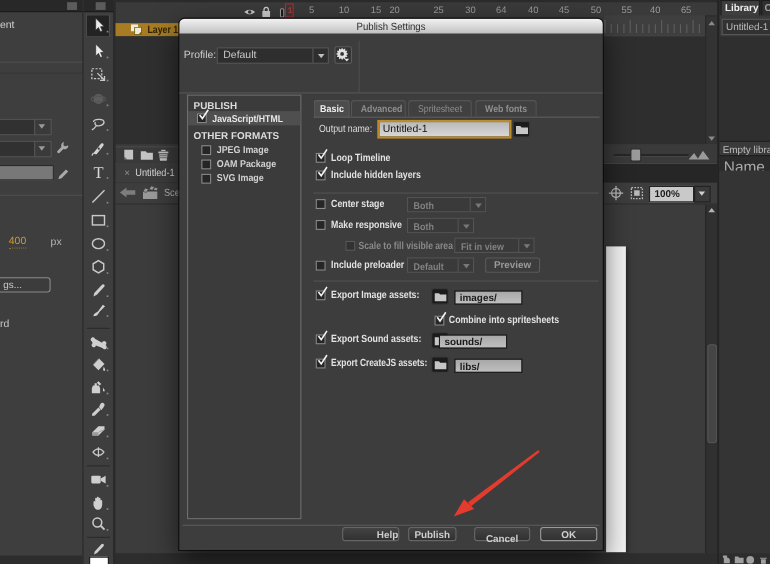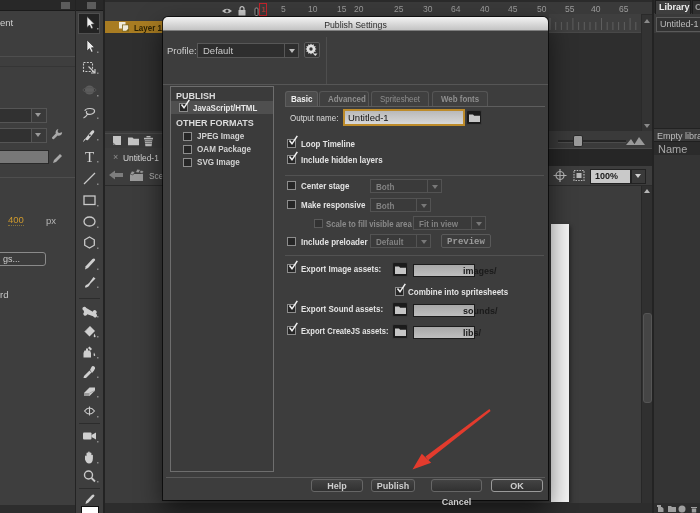--- a/index.html
+++ b/index.html
@@ -14,21 +14,21 @@
 .dd{position:absolute;border:1px solid #535353;color:#828282;font-size:9px;
   font-weight:bold;background:#3a3a3a;}
 .dd .tx{position:absolute;left:5px;top:2px;white-space:nowrap;transform:scaleX(0.9);transform-origin:0 50%;}
 .dd .ab{position:absolute;right:0;top:0;bottom:0;width:13px;border-left:1px solid #535353;}
 .dd .ar{position:absolute;right:3px;top:5px;width:0;height:0;
   border-left:3.5px solid transparent;border-right:3.5px solid transparent;border-top:4px solid #787878;}
 .btn{position:absolute;background:linear-gradient(#434343,#313131);border:1px solid #666;
   border-radius:3px;color:#cecece;font-size:9px;font-weight:bold;text-align:center;}
 .fld{position:absolute;background:linear-gradient(#a8a8a8,#bfbfbf);border:1px solid #1c1c1c;color:#1a1a1a;
   font-size:9px;font-weight:bold;}
-.fld span{position:absolute;left:4px;top:1px;margin-left:45px;}
+.fld span{position:absolute;left:4px;top:1px;}
 .fbtn{position:absolute;width:14px;height:13px;background:#1b1b1b;border:1px solid #3a3a3a;border-radius:2px;}
 .hline{position:absolute;height:1px;background:#565656;}
 .vline{position:absolute;width:1px;background:#565656;}
 </style>
 </head>
 <body>
 <div id="app">
 
 <div class="abs" style="left:0;top:0;width:75px;height:513px;background:#3e3e3e;border-right:1px solid #232323;">
   <div class="abs" style="left:0;top:0;width:75px;height:10px;background:#282828;border-bottom:1px solid #1b1b1b;"></div>
@@ -312,21 +312,21 @@
   <div class="abs" style="left:38px;top:0;width:12px;height:13px;background:#303030;border:1px solid #1d1d1d;border-bottom:none;"></div>
   <div class="abs" style="left:41px;top:2px;color:#9f9f9f;font-size:9px;font-weight:bold;">CC</div>
 
   <div class="abs" style="left:2px;top:17px;width:50px;height:13px;background:#323232;border:1px solid #5a5a5a;"></div>
   <div class="abs" style="left:6px;top:19px;color:#bcbcbc;font-size:9px;">Untitled-1</div>
 
   <div class="abs" style="left:0;top:33px;width:48px;height:95px;background:#2f2f2f;border-bottom:1px solid #222;"></div>
   <div class="abs" style="left:3px;top:131px;color:#bdbdbd;font-size:9px;white-space:nowrap;">Empty library</div>
 
   <div class="abs" style="left:0;top:141px;width:48px;height:13px;background:#2b2b2b;border-top:1px solid #1f1f1f;border-bottom:1px solid #1f1f1f;"></div>
-  <div class="abs" style="left:4px;top:143px;color:#a9a9a9;font-size:11px;">Name</div>
+  <div class="abs" style="left:4px;top:143px;color:#a9a9a9;font-size:14px;">Name</div>
   <div class="abs" style="left:0;top:155px;width:48px;height:348px;background:#343434;"></div>
 
   <div class="abs" style="left:0;top:503px;width:48px;height:10px;background:#2d2d2d;"></div>
   <svg class="abs" style="left:3px;top:504px;" width="45" height="9" viewBox="0 0 45 9">
     <g fill="#9f9f9f">
       <path d="M0 1 h4 v2 h-4 z M1 3 h4 l1.5 1.5 v3.5 h-5.5 z"></path>
       <path d="M11 2 h3 l1 1 h4 v5 h-8 z"></path>
       <circle cx="25" cy="5" r="3.5"></circle>
       <path d="M34 3 h6 v1 h-6 z M34.8 4.5 h4.4 v4 h-4.4 z"></path>
     </g>
@@ -433,21 +433,21 @@
         <span class="ar"></span>
       </div>
 
   <div class="cb" style="left:124px;top:220px;"></div>
   <div class="lbl" style="left:138px;top:219px;">Include preloader</div>
   <div class="dd" style="left:207px;top:217px;width:59px;height:12px;">
         <span class="tx">Default</span>
         <span class="ab"></span>
         <span class="ar"></span>
       </div>
-  <div class="abs" style="left:278px;top:217px;width:48px;height:12px;border:1px solid #5a5a5a;color:#9a9a9a;font-size:9px;font-weight:bold;text-align:center;border-radius:2px;"><span style="position:relative;top:1px;font-family:Liberation Mono, monospace;">Preview</span></div>
+  <div class="abs" style="left:278px;top:217px;width:48px;height:12px;border:1px solid #5a5a5a;color:#9a9a9a;font-size:9px;font-weight:bold;text-align:center;border-radius:2px;"><span style="position:relative;top:1px;">Preview</span></div>
 
   <div class="hline" style="left:122px;top:238px;width:259px;background:#525252;"></div>
 
   <div class="cb" style="left:124px;top:247px;"></div>
   <svg class="chk" style="left:124px;top:243px;" viewBox="0 0 11 11">
         <path d="M2.5 5.5 L5 8.8 L10.3 0.8" stroke="#f2f2f2" stroke-width="1.5" fill="none"></path>
       </svg>
   <div class="lbl" style="left:138px;top:246px;">Export Image assets:</div>
   <div class="fbtn" style="left:229px;top:245px;"></div>
   <svg class="abs" style="left:232px;top:248px;" width="11" height="9" viewBox="0 0 11 9">
@@ -465,41 +465,41 @@
 
   <div class="cb" style="left:124px;top:287px;"></div>
   <svg class="chk" style="left:124px;top:283px;" viewBox="0 0 11 11">
         <path d="M2.5 5.5 L5 8.8 L10.3 0.8" stroke="#f2f2f2" stroke-width="1.5" fill="none"></path>
       </svg>
   <div class="lbl" style="left:138px;top:286px;">Export Sound assets:</div>
   <div class="fbtn" style="left:229px;top:285px;"></div>
   <svg class="abs" style="left:232px;top:288px;" width="11" height="9" viewBox="0 0 11 9">
         <path d="M0 1.5 h4 l1.2 1.3 h5.8 v6.2 h-11 z" fill="#c6c6c6"></path>
       </svg>
-  <div class="fld" style="left:250px;top:287px;width:60px;height:11px;">
+  <div class="fld" style="left:236px;top:287px;width:60px;height:11px;">
         <span>sounds/</span>
       </div>
 
   <div class="cb" style="left:124px;top:309px;"></div>
   <svg class="chk" style="left:124px;top:305px;" viewBox="0 0 11 11">
         <path d="M2.5 5.5 L5 8.8 L10.3 0.8" stroke="#f2f2f2" stroke-width="1.5" fill="none"></path>
       </svg>
   <div class="lbl" style="left:138px;top:308px;transform:scaleX(0.80);">Export CreateJS assets:</div>
   <div class="fbtn" style="left:229px;top:307px;"></div>
   <svg class="abs" style="left:232px;top:310px;" width="11" height="9" viewBox="0 0 11 9">
         <path d="M0 1.5 h4 l1.2 1.3 h5.8 v6.2 h-11 z" fill="#c6c6c6"></path>
       </svg>
   <div class="fld" style="left:250px;top:309px;width:60px;height:11px;">
         <span>libs/</span>
       </div>
 
   <div class="hline" style="left:3px;top:460px;width:379px;background:#5a5a5a;"></div>
-  <div class="btn" style="left:148px;top:462px;width:50px;height:11px;"><span style="position:relative;top:0.5px;">Help</span></div>
+  <div class="btn" style="left:148px;top:462px;width:50px;height:11px;text-align:right;"><span style="position:relative;top:0.5px;">Help</span></div>
   <div class="btn" style="left:208px;top:462px;width:42px;height:11px;"><span style="position:relative;top:0.5px;">Publish</span></div>
-  <div class="btn" style="left:268px;top:462px;width:49px;height:11px;"><span style="position:relative;top:17px;">Cancel</span></div>
+  <div class="btn" style="left:268px;top:462px;width:49px;height:11px;"><span style="position:relative;top:5px;">Cancel</span></div>
   <div class="btn" style="left:328px;top:462px;width:50px;height:11px;border-color:#9a9a9a;"><span style="position:relative;top:0.5px;text-align:center;">OK</span></div>
 </div>
 
 <svg class="abs" style="left:400px;top:395px;" width="110" height="90" viewBox="0 0 110 90">
   <polygon points="89.4,14.1 25.5,61.5 28.2,65.2 90.6,15.9" fill="#e33b2d"></polygon>
   <polygon points="12.5,74.5 21.8,58.8 31.2,67.8" fill="#e33b2d"></polygon>
 </svg>
 
 </div>
 

